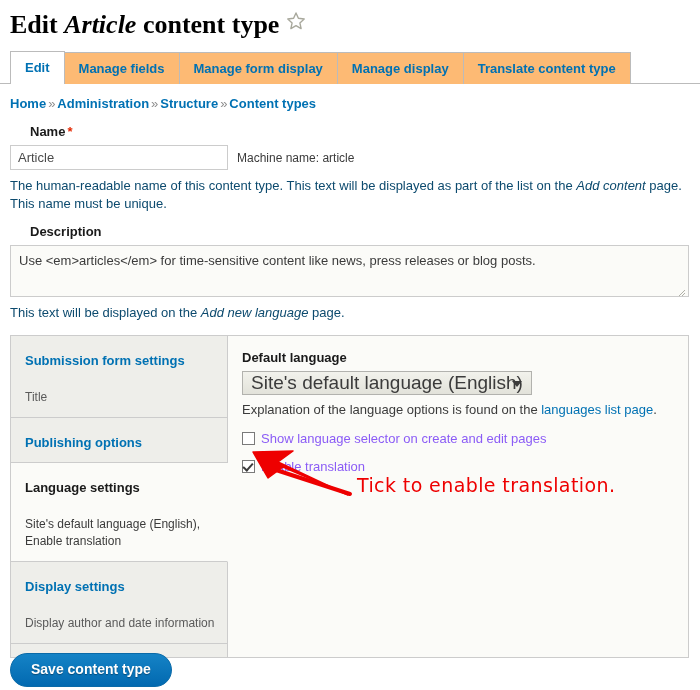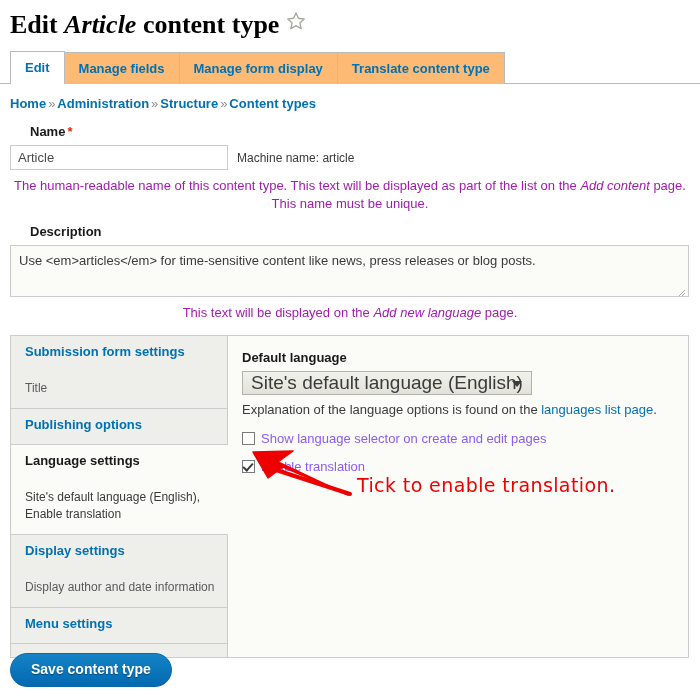--- a/index.html
+++ b/index.html
@@ -137,25 +137,24 @@
     outline: none;
   }
   .machine-name {
     margin-left: 9px;
     font-size: 12px;
     color: #3b3b3b;
     white-space: nowrap;
   }
   .help-text {
     font-size: 13px;
-    color: #a21caf;
+    color: #0c4a6e;
     line-height: 18px;
     margin-top: 7px;
     max-width: 684px;
-    text-align: center;
   }
   .help-text .em {
     font-style: italic;
   }
 
   .textarea-box {
     position: relative;
     width: 679px;
     height: 52px;
     box-sizing: border-box;
@@ -189,21 +188,21 @@
     overflow: hidden;
   }
   .vtabs-menu {
     width: 217px;
     flex: 0 0 217px;
     background: #eeeeea;
     border-right: 1px solid #cccccc;
     box-sizing: border-box;
   }
   .vtab {
-    padding: 7px 11px 11px 14px;
+    padding: 16px 11px 11px 14px;
     border-bottom: 1px solid #cccccc;
     box-sizing: border-box;
     cursor: pointer;
     background: #eeeeea;
   }
   .vtab.active {
     background: #fbfbf8;
     border-right: 1px solid #fbfbf8;
     margin-right: -1px;
   }
@@ -372,20 +371,21 @@
   <span>Edit </span><span class="em">Article</span><span> content type</span><span class="star-icon"><svg width="20" height="20" viewBox="0 0 20 20">
         <polygon points="10,2 12.4,7.3 18.2,8 13.9,11.9 15.1,17.6 10,14.7 4.9,17.6 6.1,11.9 1.8,8 7.6,7.3" fill="none" stroke="#a8a89c" stroke-width="1.4" stroke-linejoin="round"></polygon>
       </svg></span>
 </div>
 
 <div class="tabs-wrap">
   <div class="tabs" id="tabs-container">
       <div class="tab active">Edit</div>
       <div class="tab">Manage fields</div>
       <div class="tab">Manage form display</div>
+      <div class="tab">Manage display</div>
       <div class="tab">Translate content type</div>
     </div>
   <div class="tabs-rule"></div>
 </div>
 
 <div class="breadcrumb" id="breadcrumb-container"><a>Home</a><span class="sep">»</span><a>Administration</a><span class="sep">»</span><a>Structure</a><span class="sep">»</span><a>Content types</a></div>
 
 <div class="form-area">
 
   <div class="field-label">

